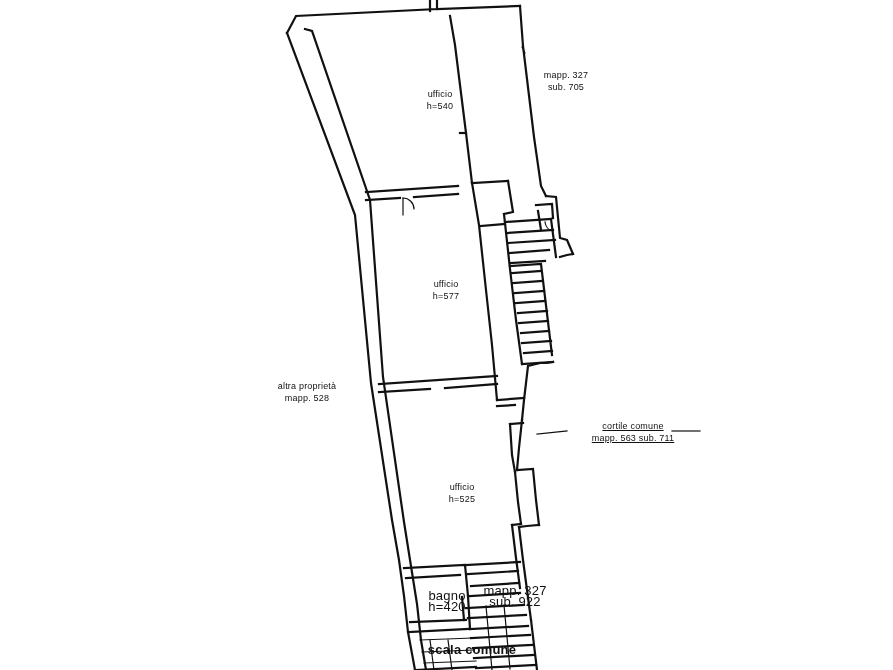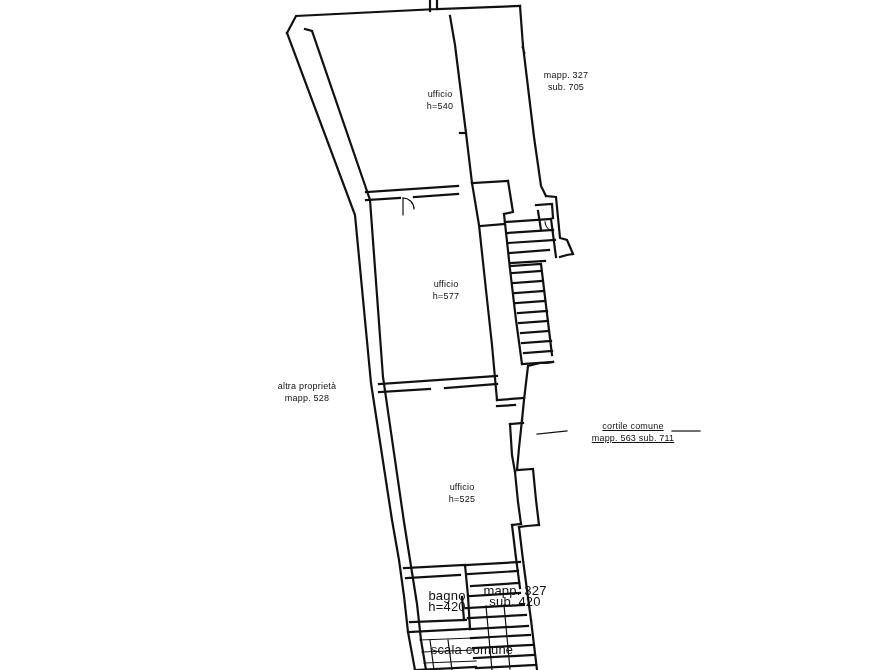--- a/index.html
+++ b/index.html
@@ -192,20 +192,20 @@
     <span class="ln">h=525</span>
   </div>
 
   <div class="label center small" style="left:431px; top:590px;">
     <span class="ln">bagno</span>
     <span class="ln">h=420</span>
   </div>
 
   <div class="label center small" style="left:499px; top:585px;">
     <span class="ln">mapp. 327</span>
-    <span class="ln">sub. 420</span>
-  </div>
-
-  <div class="label center small" style="left:456px; top:644px;">
+    <span class="ln">sub. 922</span>
+  </div>
+
+  <div class="label center small" style="left:456px; top:644px;font-weight:bold;">
     <span class="ln">scala comune</span>
   </div>
 
 </div>
 
 </body></html>

